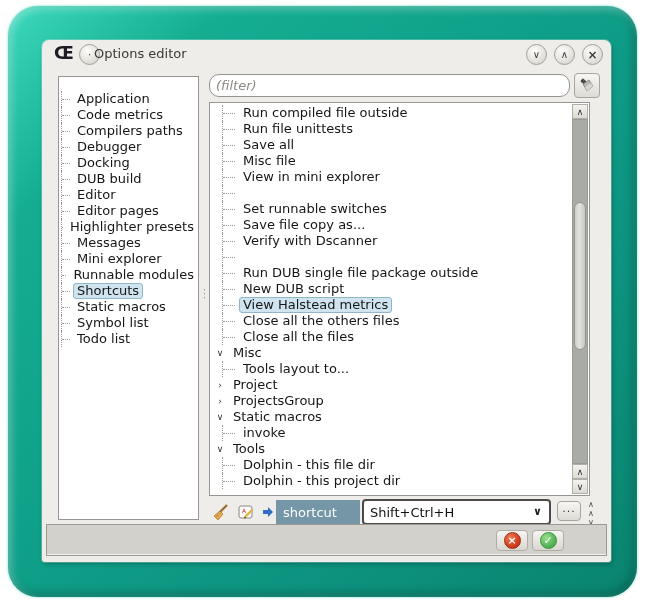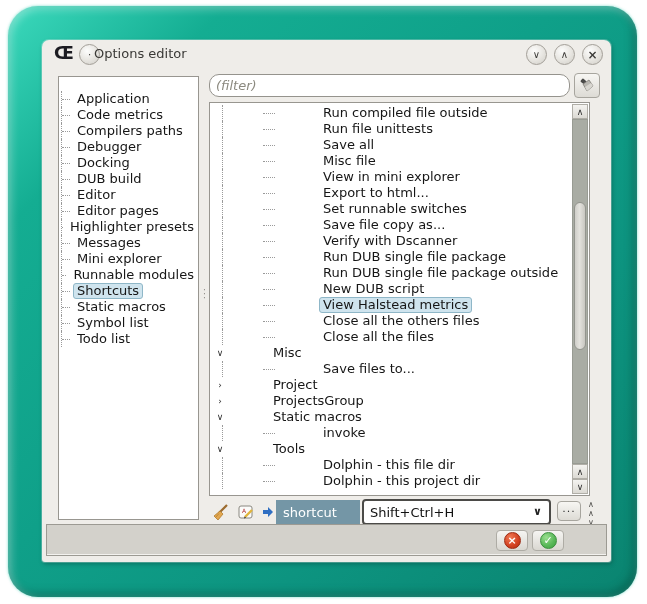--- a/index.html
+++ b/index.html
@@ -47,21 +47,21 @@
     font-size:13px;font-style:italic;color:#555;padding:0 6px;outline:none;}
   .filter-input::placeholder{color:#8b897f;font-style:italic;}
   .tool-btn{position:absolute;display:flex;align-items:center;justify-content:center;
     background:linear-gradient(#f7f6f3,#dddbd5);border:1px solid #a7a59e;border-radius:4px;box-sizing:border-box;}
   .clear-btn{left:532px;top:33px;width:26px;height:25px;}
 
   
   .treepanel{position:absolute;left:167px;top:62px;width:381px;height:394px;background:#ffffff;
     border:1px solid #989690;box-sizing:border-box;}
   .treebody{position:absolute;left:1px;top:2px;right:18px;bottom:1px;overflow:hidden;}
-  .trow{height:16px;display:flex;align-items:center;font-size:13px;color:#161616;white-space:nowrap;cursor:default;gap:40px;}
+  .trow{height:16px;display:flex;align-items:center;font-size:13px;color:#161616;white-space:nowrap;cursor:default;}
   .trow .vline{width:0;height:16px;border-left:1px dotted #9a9a9a;margin-left:11px;}
   .trow .hconn{width:12px;border-top:1px dotted #9a9a9a;margin-right:4px;}
   .trow .glyph{width:10px;margin-left:4px;margin-right:4px;font-size:9px;color:#2a2a2a;text-align:center;}
 
   
   .vscroll{position:absolute;right:1px;top:1px;width:16px;bottom:1px;background:#e8e6e1;}
   .sbtn{position:absolute;left:0;width:16px;height:15px;display:flex;align-items:center;justify-content:center;
     font-size:9px;color:#2c2c2c;background:linear-gradient(#f4f3f0,#dcdad4);border:1px solid #b0aea7;box-sizing:border-box;}
   .sb-up{top:0;}
   .sb-up2{bottom:15px;}
@@ -232,41 +232,39 @@
               <span class="lbl">Misc file</span>
             </div>
             <div class="trow child">
               <span class="vline"></span>
               <span class="hconn"></span>
               <span class="lbl">View in mini explorer</span>
             </div>
             <div class="trow child">
               <span class="vline"></span>
               <span class="hconn"></span>
-              <span class="lbl">Export to html...</span>
             </div>
             <div class="trow child">
               <span class="vline"></span>
               <span class="hconn"></span>
               <span class="lbl">Set runnable switches</span>
             </div>
             <div class="trow child">
               <span class="vline"></span>
               <span class="hconn"></span>
               <span class="lbl">Save file copy as...</span>
             </div>
             <div class="trow child">
               <span class="vline"></span>
               <span class="hconn"></span>
               <span class="lbl">Verify with Dscanner</span>
             </div>
             <div class="trow child">
               <span class="vline"></span>
               <span class="hconn"></span>
-              <span class="lbl">Run DUB single file package</span>
             </div>
             <div class="trow child">
               <span class="vline"></span>
               <span class="hconn"></span>
               <span class="lbl">Run DUB single file package outside</span>
             </div>
             <div class="trow child">
               <span class="vline"></span>
               <span class="hconn"></span>
               <span class="lbl">New DUB script</span>
@@ -286,21 +284,21 @@
               <span class="hconn"></span>
               <span class="lbl">Close all the files</span>
             </div>
             <div class="trow">
               <span class="glyph">∨</span>
               <span class="lbl">Misc</span>
             </div>
             <div class="trow child">
               <span class="vline"></span>
               <span class="hconn"></span>
-              <span class="lbl">Save files to...</span>
+              <span class="lbl">Tools layout to...</span>
             </div>
             <div class="trow">
               <span class="glyph">›</span>
               <span class="lbl">Project</span>
             </div>
             <div class="trow">
               <span class="glyph">›</span>
               <span class="lbl">ProjectsGroup</span>
             </div>
             <div class="trow">

